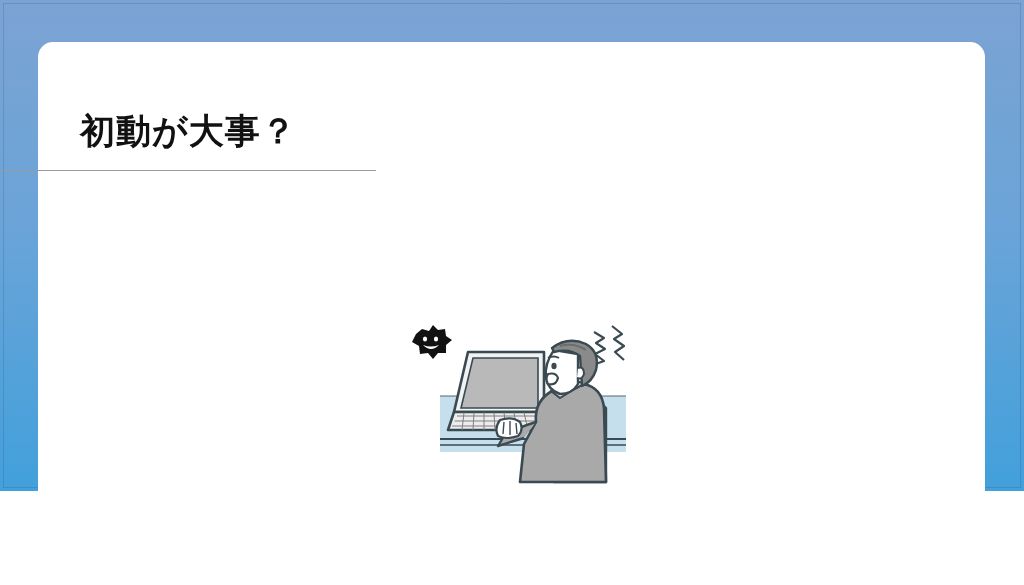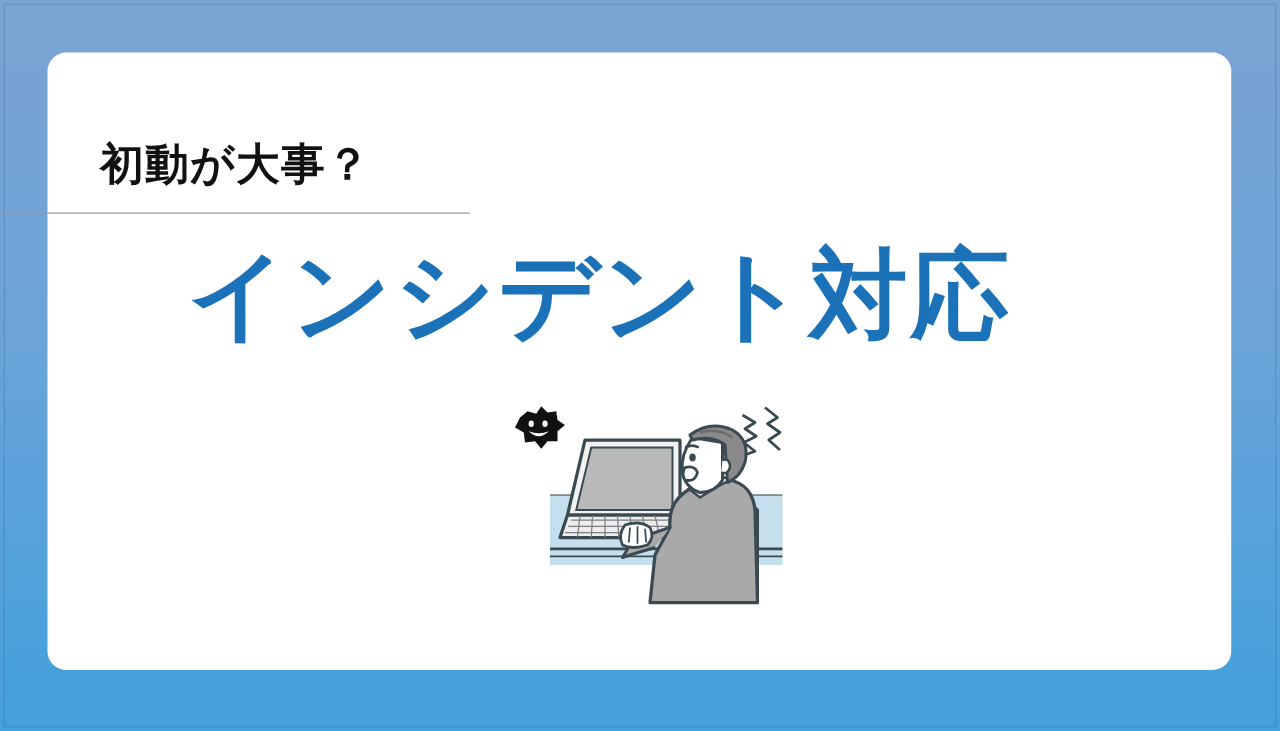--- a/index.html
+++ b/index.html
@@ -3,21 +3,21 @@
 <meta charset="utf-8">
 <style>
   * { margin:0; padding:0; box-sizing:border-box; }
   html, body {
     width:1024px; height:585px;
     font-family:"Liberation Sans", "DejaVu Sans", sans-serif;
     overflow:hidden;
   }
   #slide {
     position:relative;
-    width:1024px; height:585px;
+    width:1024px; height:491px;
     background:linear-gradient(to bottom, #7ba3d3 0%, #6ba4d8 45%, #42a0db 100%);
     overflow:hidden;
   }
   
   #slide::before{
     content:"";
     position:absolute; inset:3px;
     border:1px solid rgba(40,70,110,.20);
     pointer-events:none;
     z-index:1;
@@ -84,21 +84,20 @@
 
 <div id="slide">
 
   <div id="card"></div>
 
   <div id="subtitle">初動が大事？</div>
 
   <div id="subtitle-rule"></div>
 
   <div id="title">
-    <span id="title-main">インシデント対応</span>
   </div>
 
   <div id="illustration">
     <svg viewBox="0 0 270 180" xmlns="http://www.w3.org/2000/svg">
 
       <g>
         <path d="M52 84 L238 84 L238 140 L52 140 Z" fill="#c5dfec"></path>
         <path d="M52 127 L238 127" stroke="#3a4a52" stroke-width="2.2" fill="none"></path>
         <path d="M52 133 L238 133" stroke="#3a4a52" stroke-width="1.4" fill="none"></path>
         <path d="M52 84 L238 84" stroke="#3a4a52" stroke-width="1.6" fill="none" opacity=".55"></path>

